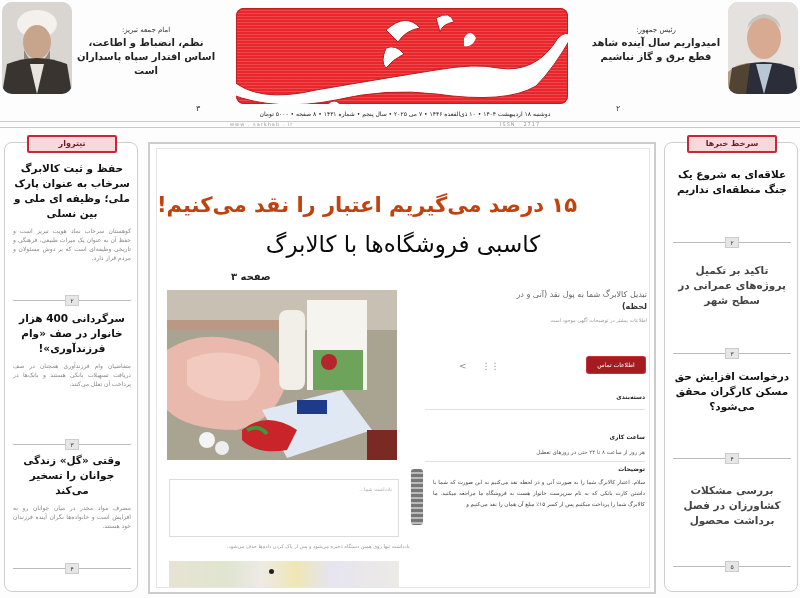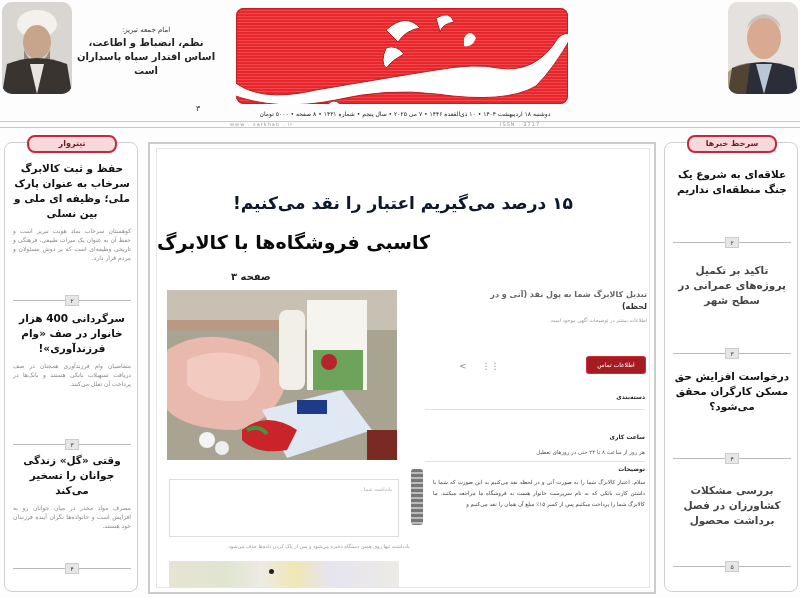--- a/index.html
+++ b/index.html
@@ -54,21 +54,21 @@
   
   .sidebar {
     position: absolute; top: 142px; width: 134px; height: 450px;
     border: 1px solid #cfcfcf; border-radius: 8px; background: #fff;
     direction: rtl;
   }
   .sidebar.left { left: 4px; }
   .sidebar.right { left: 664px; }
   .sidebar-tab {
     position: absolute; top: -8px; left: 22px; width: 90px; height: 18px;
-    border: 2px solid #c8273a; border-radius: 8px; background: #f7d9db;
+    border: 2px solid #c8273a; border-radius: 2px; background: #f7d9db;
     font-size: 8px; font-weight: bold; color: #6d1a20; text-align: center; line-height: 14px;
   }
   .sb-item { position: absolute; left: 8px; width: 118px; text-align: center; }
   .sb-title { font-size: 10.5px; font-weight: bold; line-height: 15px; color: #111; }
   .sb-body { font-size: 6px; line-height: 9px; color: #888; margin-top: 5px; text-align: justify; }
   .sb-sep {
     position: absolute; left: 8px; width: 118px; height: 10px;
   }
   .sb-sep .line { position:absolute; top:5px; left:0; width:100%; height:1px; background:#bbb; }
   .sb-sep .num {
@@ -80,26 +80,26 @@
   
   .main {
     position: absolute; left: 148px; top: 142px; width: 508px; height: 452px;
     border: 2px solid #ccc; background: #fff;
   }
   .main-inner {
     position: absolute; left: 6px; top: 4px; width: 494px; height: 440px;
     border: 1px solid #e6e6e6;
   }
   .kicker {
-    position: absolute; left: 0; top: 44px; width: 100%; text-align: center;
-    font-size: 17px; font-weight: bold; color: #0f172a; direction: rtl;
+    position: absolute; left: 0; top: 44px; width: 100%; text-align: left;
+    font-size: 21px; font-weight: bold; color: #c2410c; direction: rtl;
   }
   .headline {
-    position: absolute; left: 0; top: 82px; width: 100%; text-align: left;
-    font-size: 19px; font-weight: bold; color: #0a0a0a; direction: rtl;
+    position: absolute; left: 0; top: 82px; width: 100%; text-align: center;
+    font-size: 23px; font-weight: normal; color: #0a0a0a; direction: rtl;
     letter-spacing: -0.5px;
   }
   .page-ref {
     position: absolute; left: 74px; top: 122px; font-size: 10px; font-weight: bold; color:#222;
   }
   .product-img {
     position: absolute; left: 10px; top: 141px; width: 230px; height: 170px;
     overflow: hidden; background: #9fa08f;
   }
   .product-img svg { width:100%; height:100%; display:block; }
@@ -109,21 +109,21 @@
   }
   .comment-box-label { position:absolute; right:6px; top:6px; font-size:5px; color:#aaa; direction:rtl; }
   .comment-note { position:absolute; left:70px; top:394px; font-size:5px; color:#999; direction:rtl; }
   .map-strip {
     position: absolute; left: 12px; top: 412px; width: 230px; height: 26px;
     background: linear-gradient(90deg,#e8e3d4 0%,#dfe5cf 25%,#eeeae6 40%,#efe7b4 55%,#e6e4f0 70%,#ecebe6 100%);
   }
   .map-pin { position:absolute; left:100px; top:8px; width:5px; height:5px; border-radius:50%; background:#222; }
 
   .detail { position: absolute; left: 254px; top: 140px; width: 236px; direction: rtl; }
-  .prod-title { font-size: 8px; color: #666; line-height: 12px; font-weight: bold; }
+  .prod-title { font-size: 8px; color: #666; line-height: 12px; }
   .prod-title b { color:#333; }
   .prod-sub { font-size: 5px; color: #999; margin-top: 4px; }
   .buy-btn {
     position: absolute; right: 2px; top: 68px; width: 58px; height: 16px;
     background: #a51b22; border-radius: 2px; color: #fff; font-size: 6px;
     text-align: center; line-height: 16px; box-shadow: 0 0 0 1px #c93038;
   }
   .icons-row { position:absolute; left: 48px; top:72px; font-size:9px; color:#888; direction:ltr; }
   .icons-row span { margin-right: 12px; }
   .sec-label { position:absolute; right:2px; font-size:6px; font-weight:bold; color:#222; }
@@ -166,20 +166,25 @@
         <path d="M200 10 Q214 2 218 14 Q206 16 204 24Z" fill="#fff" stroke="#b81c20" stroke-width="1"></path>
         <path d="M150 40 Q160 36 168 46 Q156 52 150 60 Q144 54 150 40Z" fill="#fff" stroke="#b81c20" stroke-width="1"></path>
         <circle cx="98" cy="100" r="7" fill="#fff" stroke="#b81c20" stroke-width="1"></circle>
         <path d="M228 30 Q234 20 240 30 Q236 40 228 38Z" fill="#fff"></path>
       </svg>
     </div>
     <span class="masthead-name">سرخاب</span>
   </div>
   <div class="dateline">دوشنبه ۱۸ اردیبهشت ۱۴۰۴ • ۱۰ ذی‌القعده ۱۴۴۶ • ۷ می ۲۰۲۵ • سال پنجم • شماره ۱۴۳۱ • ۸ صفحه • ۵۰۰۰ تومان</div>
 
+  <div class="side-story right">
+    <div class="side-kicker">رئیس جمهور:</div>
+    <div class="side-title">امیدواریم سال آینده شاهد قطع برق و گاز نباشیم</div>
+    <div class="side-page">۲</div>
+  </div>
   <div class="portrait right">
     <svg viewBox="0 0 70 92">
       <rect width="70" height="92" fill="#e4e1de"></rect>
       <ellipse cx="36" cy="36" rx="17" ry="21" fill="#d9aa92"></ellipse>
       <path d="M19 26 Q36 6 53 26 Q50 14 36 12 Q22 14 19 26Z" fill="#c9c4bd"></path>
       <path d="M0 92 L4 66 Q36 54 66 66 L70 92Z" fill="#2b2e38"></path>
       <path d="M28 62 L36 92 L44 62Z" fill="#b8c6d6"></path>
       <path d="M0 70 Q10 60 22 62 L18 92 L0 92Z" fill="#7a5a2e" opacity="0.5"></path>
     </svg>
   </div>

